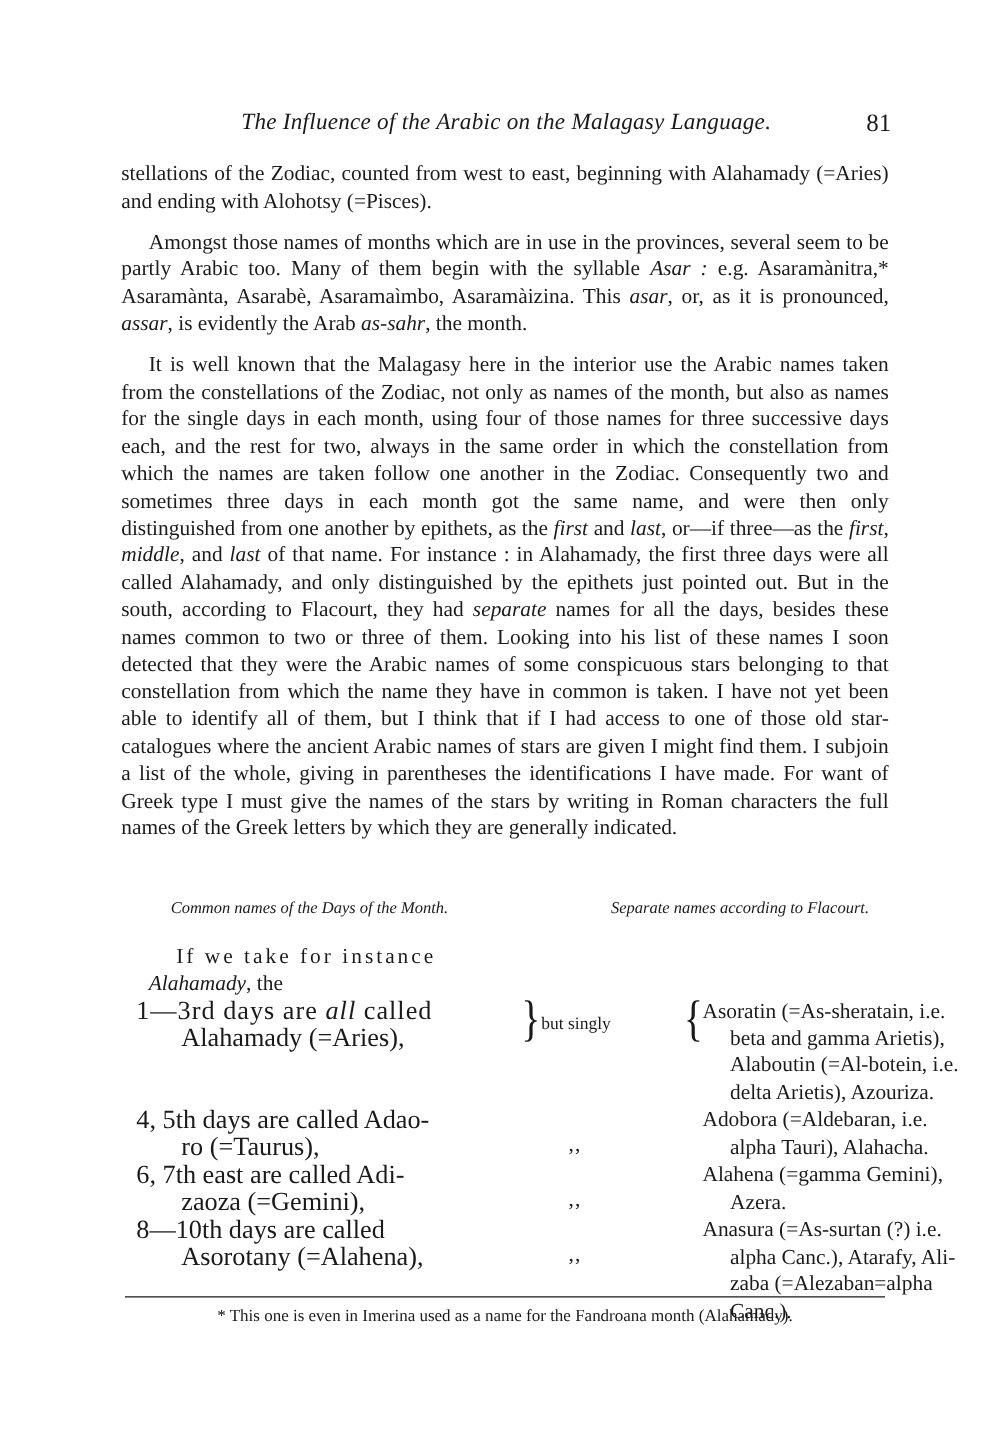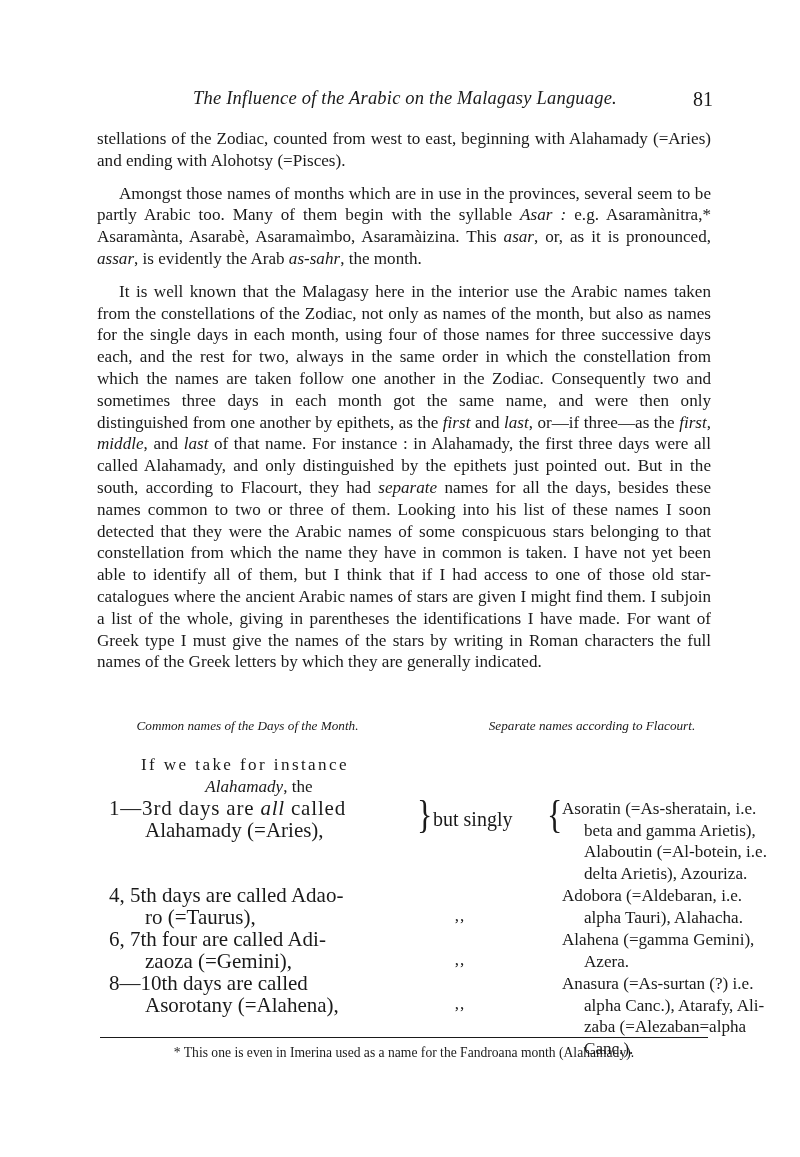--- a/index.html
+++ b/index.html
@@ -99,21 +99,21 @@
     top: 36px;
     width: 280px;
     font-size: 17.1px;
     line-height: 21.5px;
   }
   .lead-in .l1 {
     display: block;
     padding-left: 22px;
     letter-spacing: 2.4px;
   }
-  .lead-in .l2 { display: block; text-align: center; }
+  .lead-in .l2 { display: block; }
 
   .rows {
     position: absolute;
     left: 0;
     top: 80px;
     width: 616px;
   }
   .trow {
     position: relative;
     min-height: 20px;
@@ -137,21 +137,21 @@
     font-weight: 300;
     transform: scaleX(0.8);
   }
   .brace.close { left: 318px; top: -2px; }
   .brace.open  { left: 448px; top: -2px; }
 
   .butsingly {
     position: absolute;
     left: 336px;
     top: 11px;
-    font-size: 20px;
+    font-size: 14px;
     white-space: nowrap;
   }
   .ditto {
     position: absolute;
     left: 303px;
     top: 20px;
     width: 120px;
     text-align: center;
     font-size: 17.1px;
     letter-spacing: 1px;
@@ -245,21 +245,21 @@
         </div>
         <span class="ditto">,,</span>
         <div class="cell-right">
           <span class="ln">Adobora  (=Aldebaran,  i.e.</span>
           <span class="ln hang">alpha Tauri), Alahacha.</span>
         </div>
       </div>
 
       <div class="trow" id="row2">
         <div class="cell-left">
-          <span class="ln">6, 7th four  are  called  Adi-</span>
+          <span class="ln">6, 7th east  are  called  Adi-</span>
           <span class="ln hang">zaoza (=Gemini),</span>
         </div>
         <span class="ditto">,,</span>
         <div class="cell-right">
           <span class="ln">Alahena (=gamma Gemini),</span>
           <span class="ln hang">Azera.</span>
         </div>
       </div>
 
       <div class="trow" id="row3">

